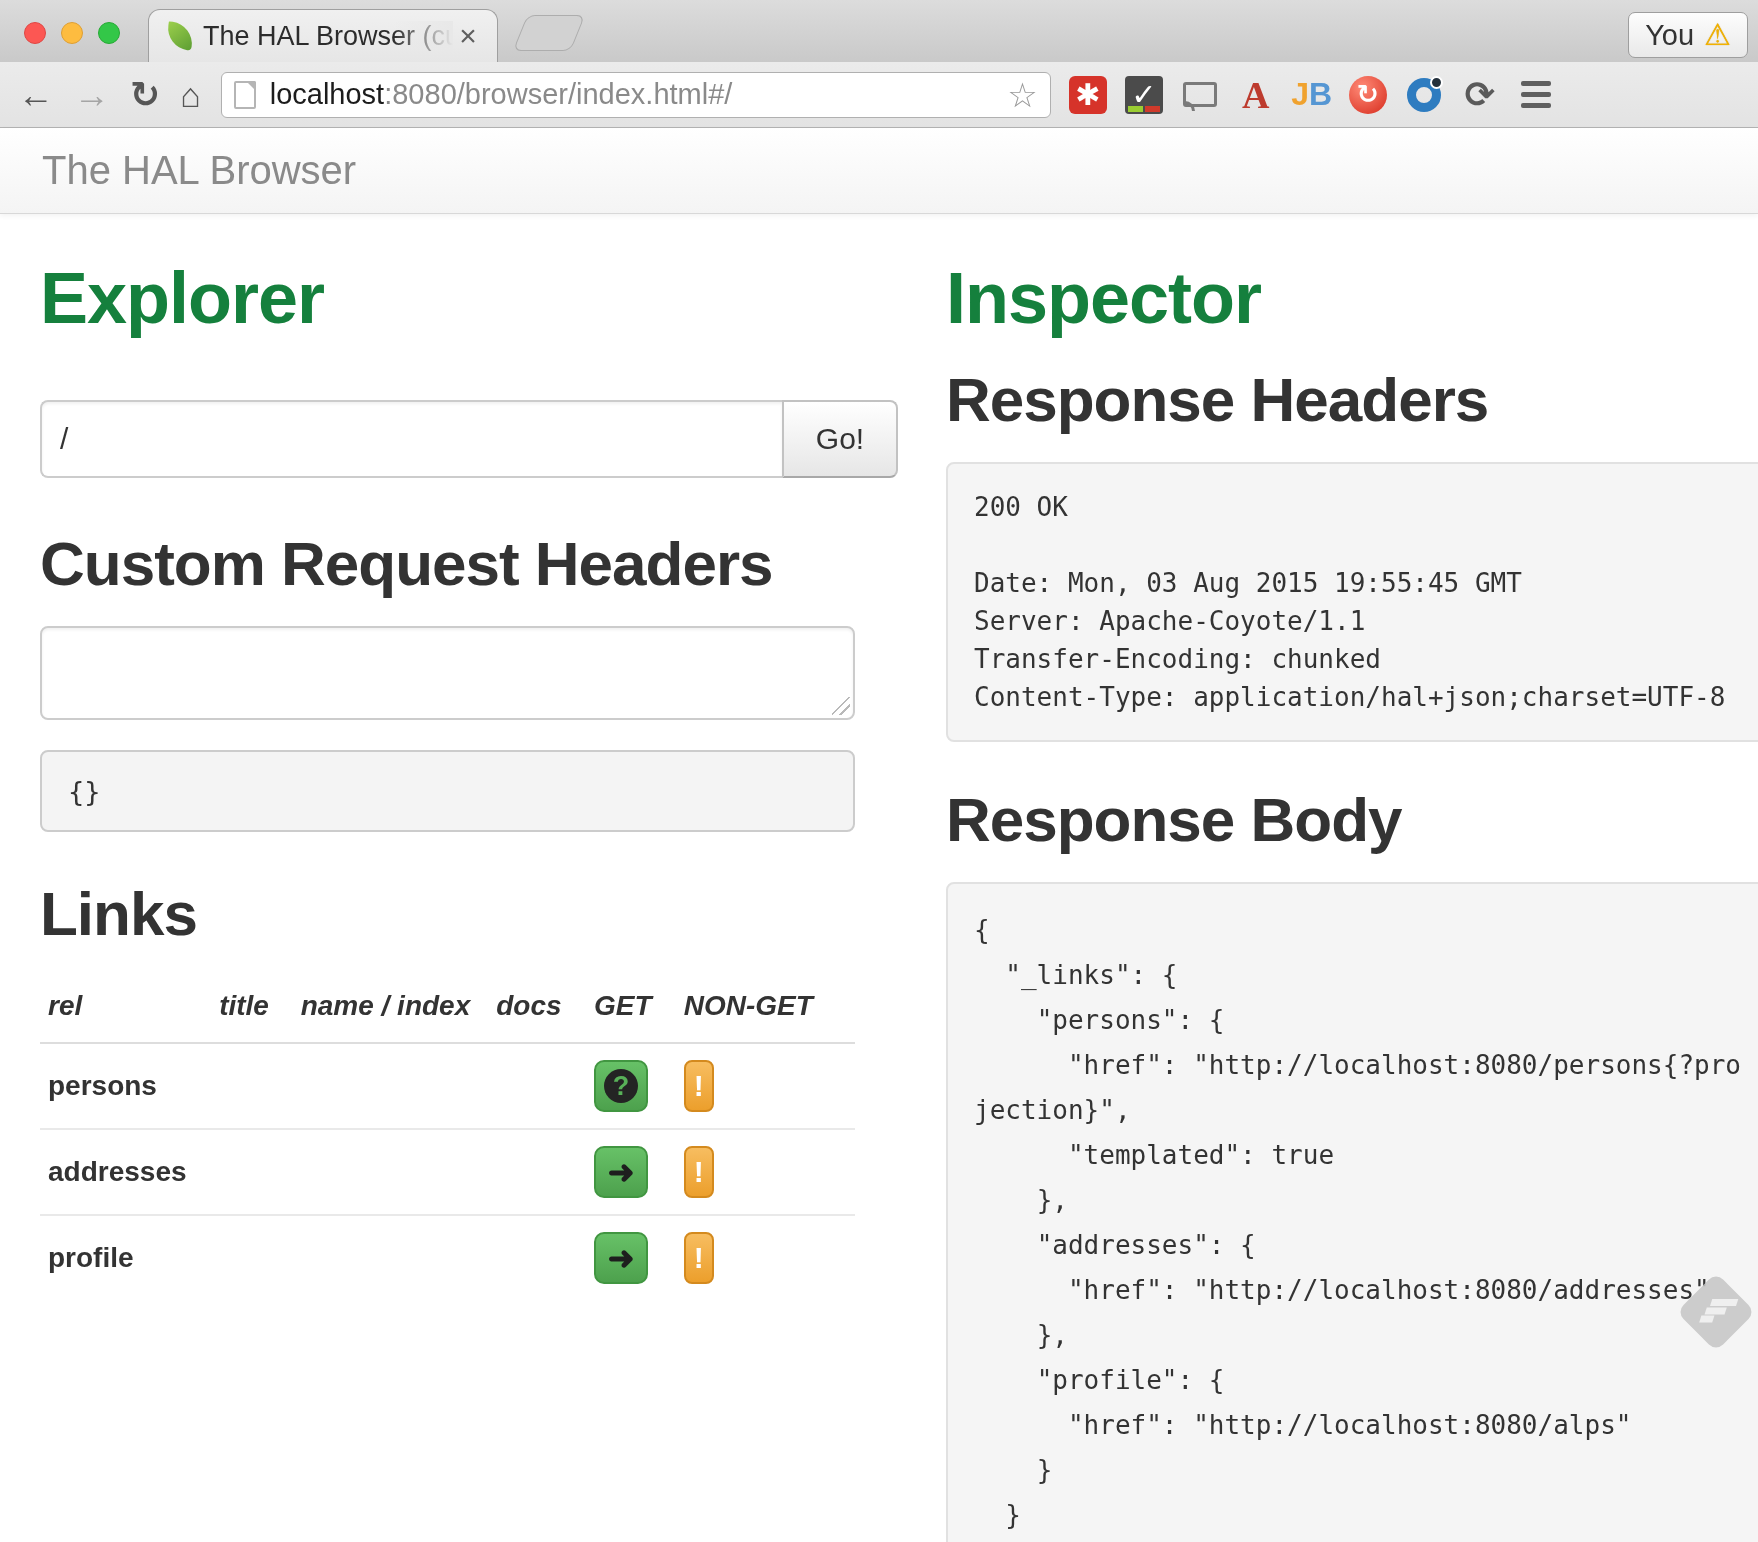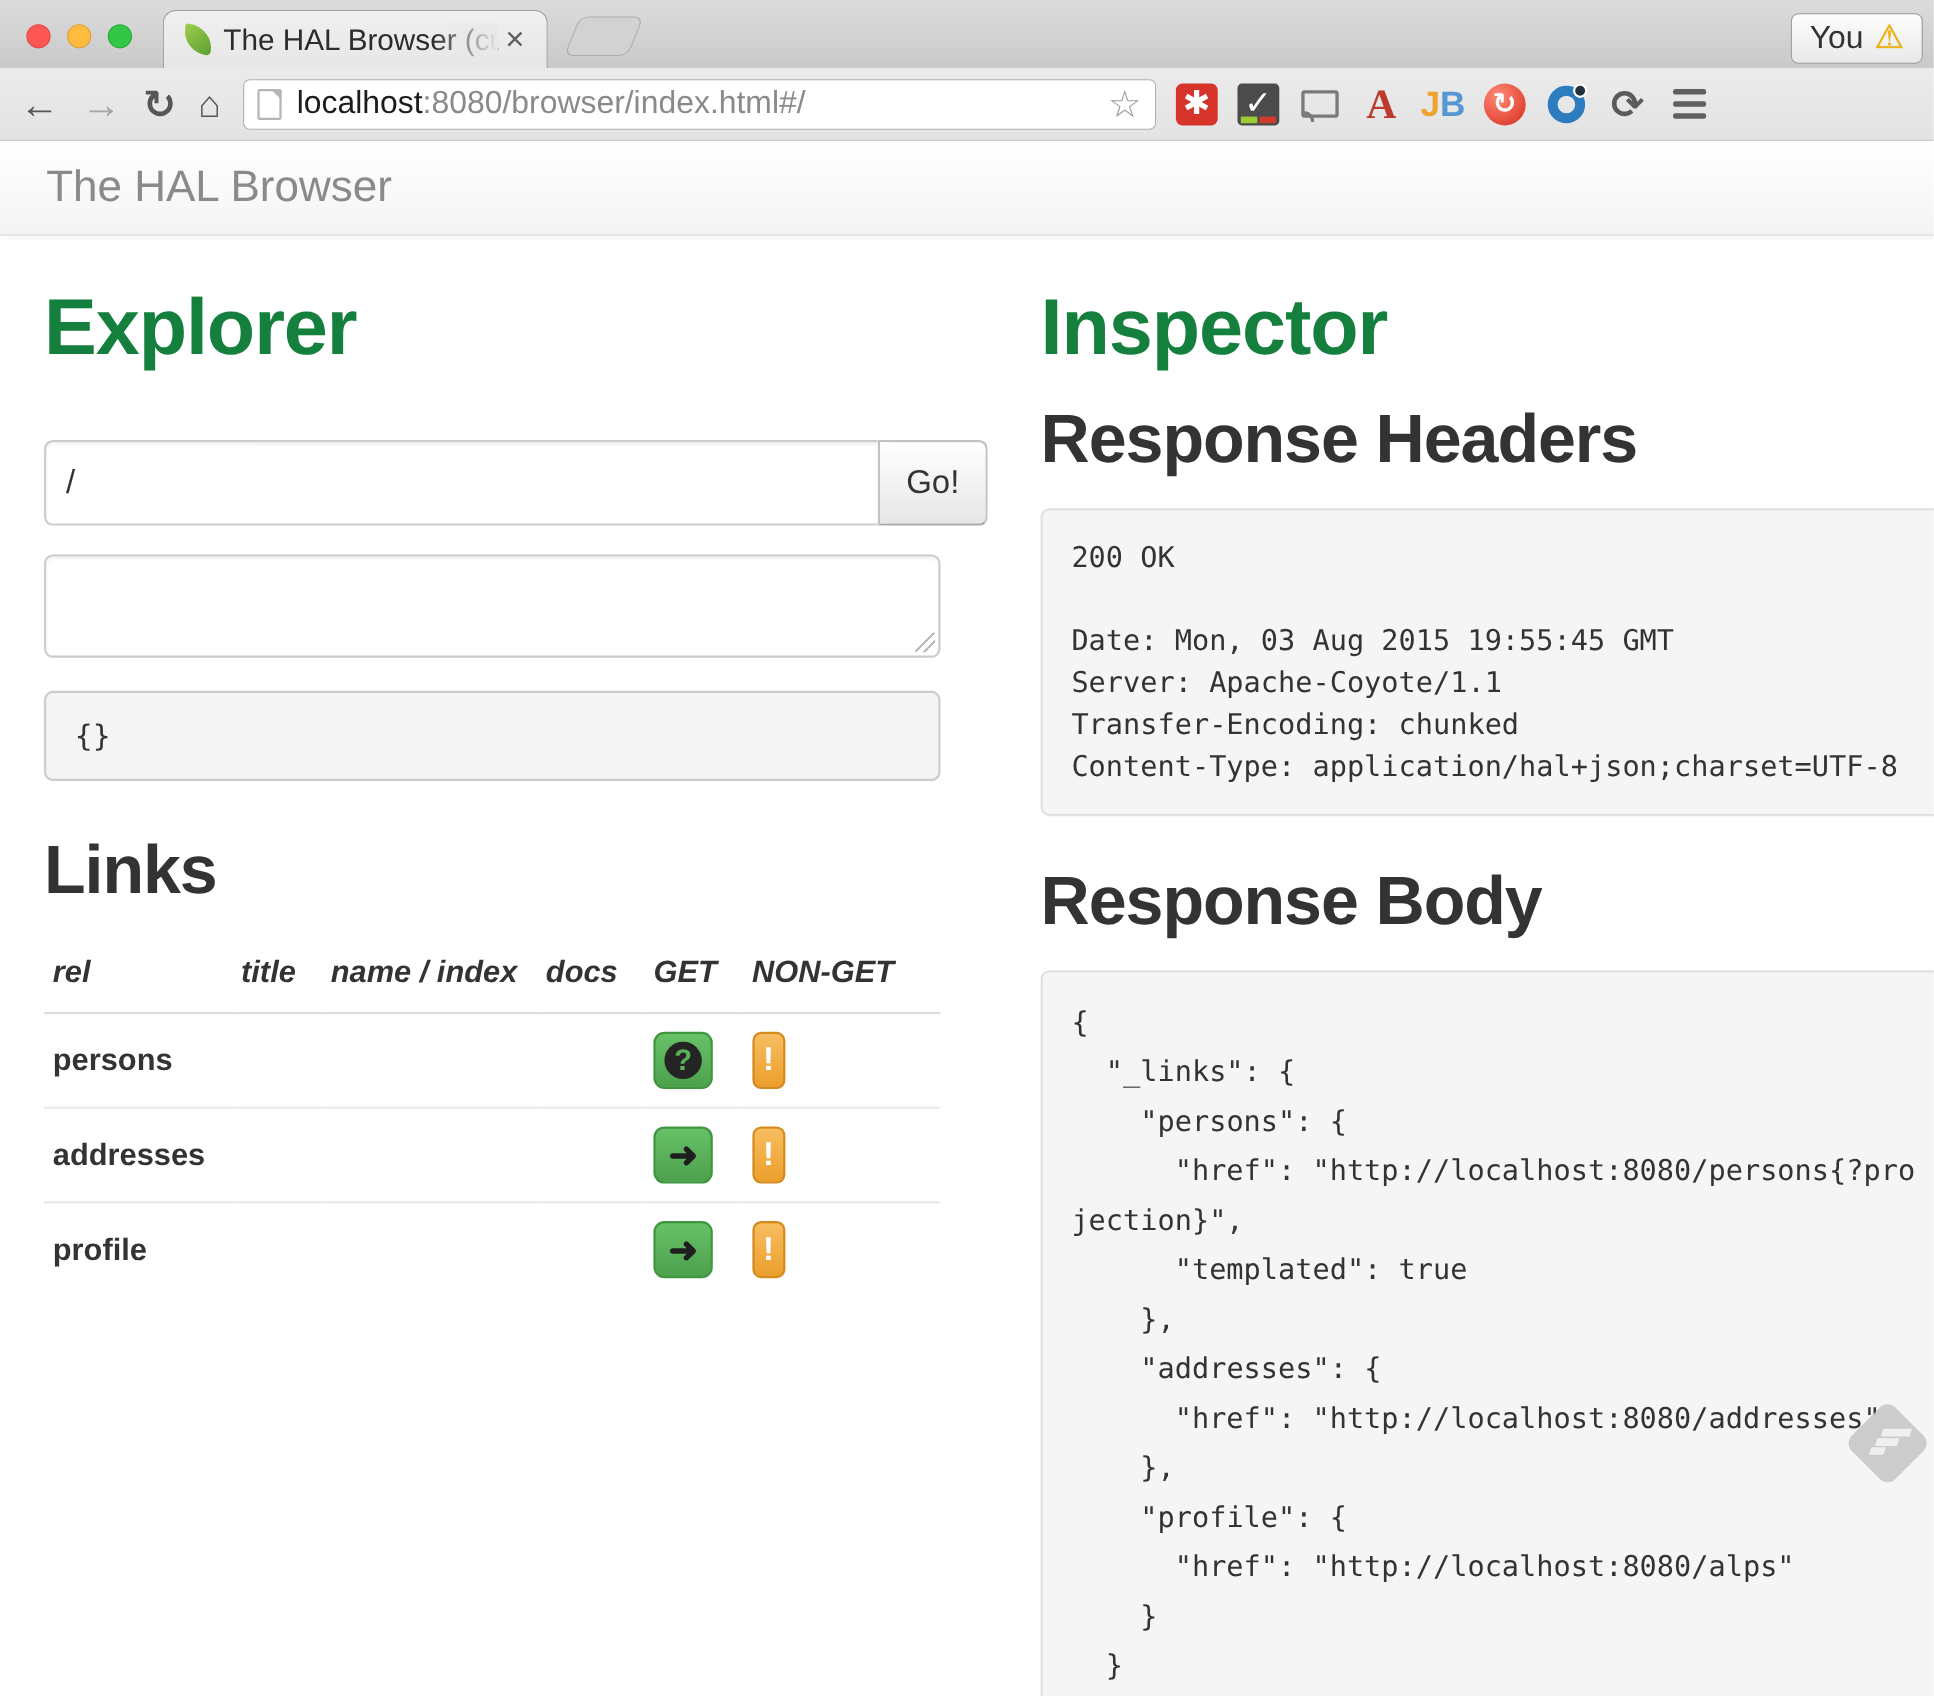--- a/index.html
+++ b/index.html
@@ -91,21 +91,21 @@
   .content { display:flex; padding:44px 0 0 40px; }
   .left-col  { width:858px; flex:0 0 auto; }
   .right-col { width:825px; flex:0 0 auto; margin-left:48px; }
   h1 { font-size:72px; line-height:80px; font-weight:bold; color:#15803d; letter-spacing:-1px; }
   h2 { font-size:62px; line-height:72px; font-weight:bold; color:#333; letter-spacing:-1px; }
 
   .url-group { display:flex; margin-top:62px; width:858px; }
   .addr-input { flex:1; height:78px; border:2px solid #ccc; border-right:none;
     border-radius:8px 0 0 8px; font-size:30px; padding:0 18px; color:#333;
     font-family:inherit; background:#fff; box-shadow:inset 0 2px 3px rgba(0,0,0,.06); }
-  .go-btn { width:100px; height:78px; border:2px solid #c2c2c2; border-bottom-color:#a8a8a8;
+  .go-btn { width:116px; height:78px; border:2px solid #c2c2c2; border-bottom-color:#a8a8a8;
     border-radius:0 8px 8px 0; background:linear-gradient(#ffffff,#e6e6e6);
     font-size:30px; color:#333; font-family:inherit; }
 
   .h-custom { margin-top:50px; }
   .headers-textarea { display:block; margin-top:26px; width:815px; height:94px;
     border:2px solid #ccc; border-radius:8px; resize:none; background:#fff;
     box-shadow:inset 0 2px 3px rgba(0,0,0,.06); font-size:28px; padding:10px 14px;
     font-family:inherit; position:relative; }
   .ta-wrap { position:relative; width:815px; }
   .grip { position:absolute; right:5px; bottom:5px; width:18px; height:18px;
@@ -217,20 +217,21 @@
   <div class="content">
 
     <div class="left-col">
       <h1>Explorer</h1>
 
       <div class="url-group">
         <input class="addr-input" value="/" style="">
         <button class="go-btn">Go!</button>
       </div>
 
+      <h2 class="h-custom">Custom Request Headers</h2>
       <div class="ta-wrap">
         <textarea class="headers-textarea" style=""></textarea>
         <span class="grip"></span>
       </div>
 
       <div class="props-box">{}</div>
 
       <h2 class="h-links">Links</h2>
       <table class="links-table">
         <colgroup>

